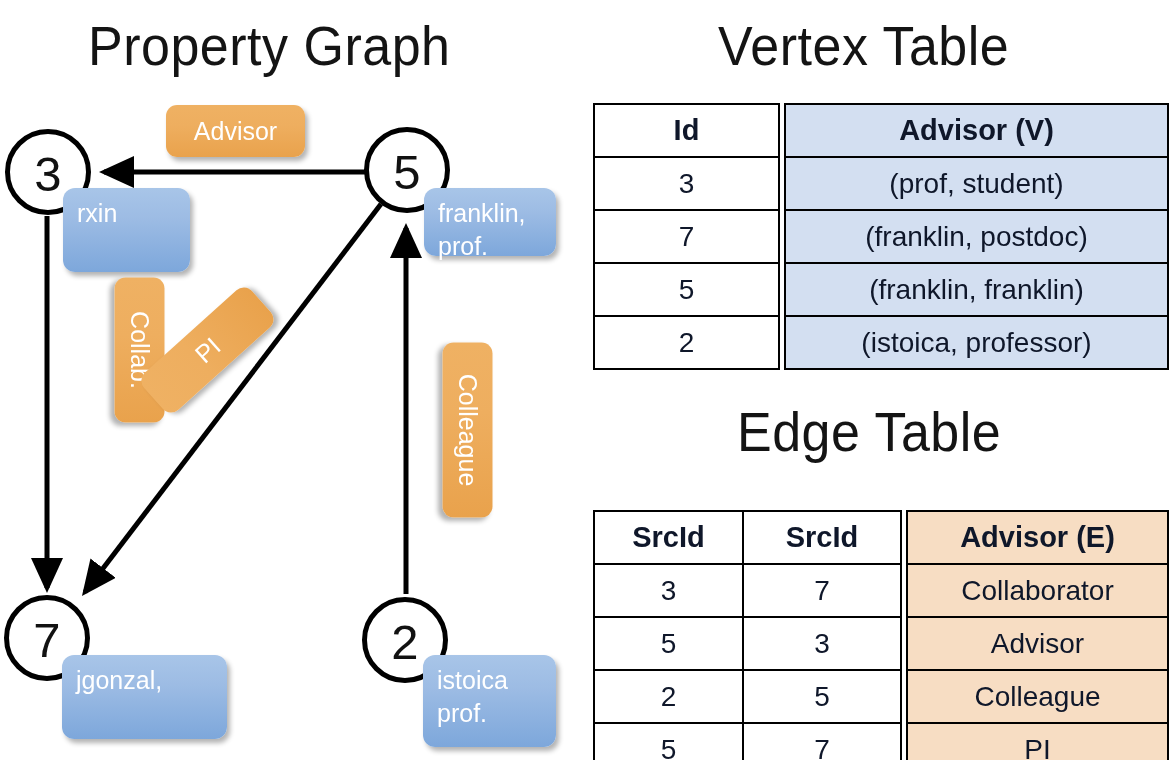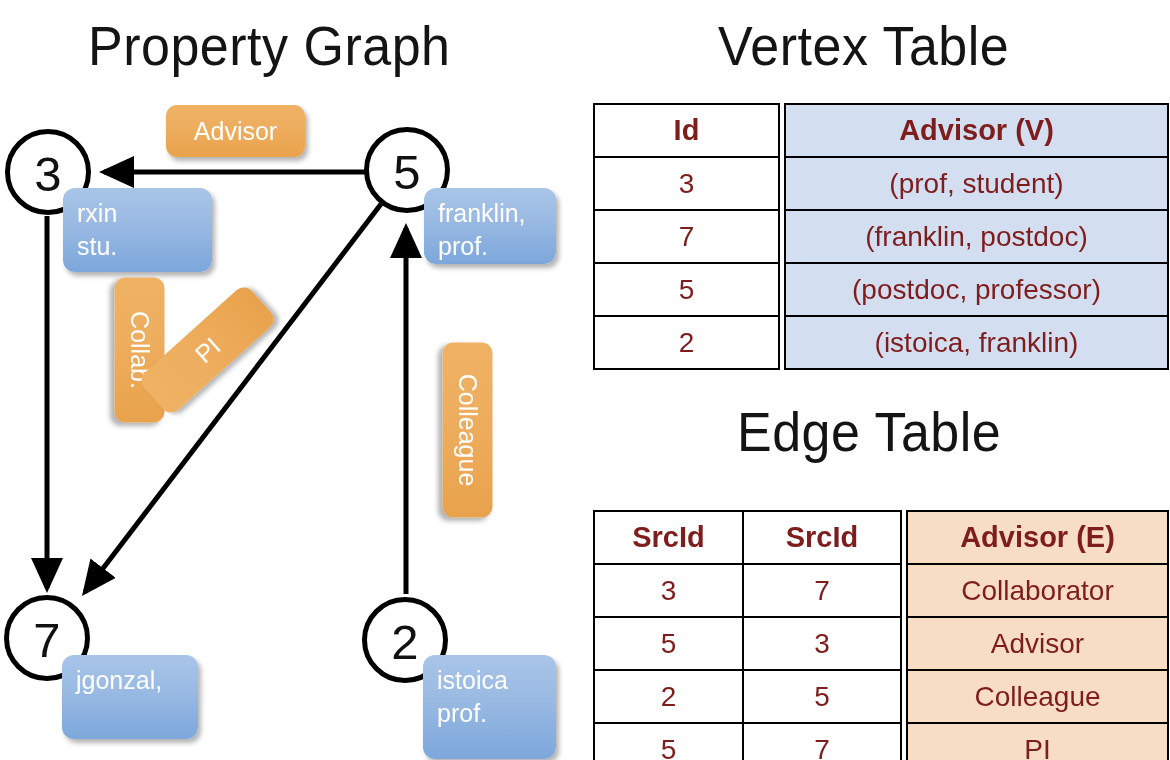--- a/index.html
+++ b/index.html
@@ -101,21 +101,21 @@
     position: absolute;
     border-collapse: collapse;
     table-layout: fixed;
     font-family: "Liberation Sans", sans-serif;
   }
   .data-table td, .data-table th {
     border: 2px solid #000;
     text-align: center;
     font-weight: 300;
     font-size: 28px;
-    color: #7f1d1d;
+    color: #0f172a;
     padding: 0;
     height: 51px;
     vertical-align: middle;
   }
   .data-table th {
     font-weight: 700;
     font-size: 29px;
   }
   .cell-plain { background: #ffffff; }
   .cell-blue  { background: #d3dff1; }
@@ -154,35 +154,34 @@
 
   <div class="node-circle" style="left:364px; top:127px;"></div>
   <div class="node-label" style="left:364px; top:144px;">5</div>
 
   <div class="node-circle" style="left:4px;   top:595px;"></div>
   <div class="node-label" style="left:4px;   top:612px;">7</div>
 
   <div class="node-circle" style="left:362px; top:597px;"></div>
   <div class="node-label" style="left:362px; top:614px;">2</div>
 
-  <div class="prop-box" style="left:63px; top:188px; width:149px; height:84px;">
+  <div class="prop-box" style="left:63px; top:188px; width:127px; height:84px;">
     <div>rxin</div>
-    <div>stu.</div>
-  </div>
-
-  <div class="prop-box" style="left:424px; top:188px; width:132px; height:76px;">
+  </div>
+
+  <div class="prop-box" style="left:424px; top:188px; width:132px; height:68px;">
     <div>franklin,</div>
     <div>prof.</div>
   </div>
 
-  <div class="prop-box" style="left:62px; top:655px; width:136px; height:84px;">
+  <div class="prop-box" style="left:62px; top:655px; width:165px; height:84px;">
     <div>jgonzal,</div>
   </div>
 
-  <div class="prop-box" style="left:423px; top:655px; width:133px; height:104px;">
+  <div class="prop-box" style="left:423px; top:655px; width:133px; height:92px;">
     <div>istoica</div>
     <div>prof.</div>
   </div>
 
   <div class="edge-box horiz" style="left:166px; top:105px; width:139px; height:52px;">Advisor</div>
 
   <div class="edge-box rot90" style="left:67px; top:325px; width:145px; height:50px;">Collab.</div>
 
   <div class="edge-box rotneg" style="left:135px; top:325px; width:145px; height:50px;">PI</div>
 
@@ -208,26 +207,26 @@
         <td class="cell-blue">(prof, student)</td>
       </tr>
       <tr>
         <td class="cell-plain">7</td>
         <td class="gap-col"></td>
         <td class="cell-blue">(franklin, postdoc)</td>
       </tr>
       <tr>
         <td class="cell-plain">5</td>
         <td class="gap-col"></td>
-        <td class="cell-blue">(postdoc, professor)</td>
+        <td class="cell-blue">(franklin, franklin)</td>
       </tr>
       <tr>
         <td class="cell-plain">2</td>
         <td class="gap-col"></td>
-        <td class="cell-blue">(istoica, franklin)</td>
+        <td class="cell-blue">(istoica, professor)</td>
       </tr>
     </tbody>
   </table>
 
   <table class="data-table" style="left:593px; top:510px; width:574px;">
     <colgroup>
       <col style="width:149px;">
       <col style="width:158px;">
       <col class="gap-col" style="width:6px;">
       <col style="width:261px;">

